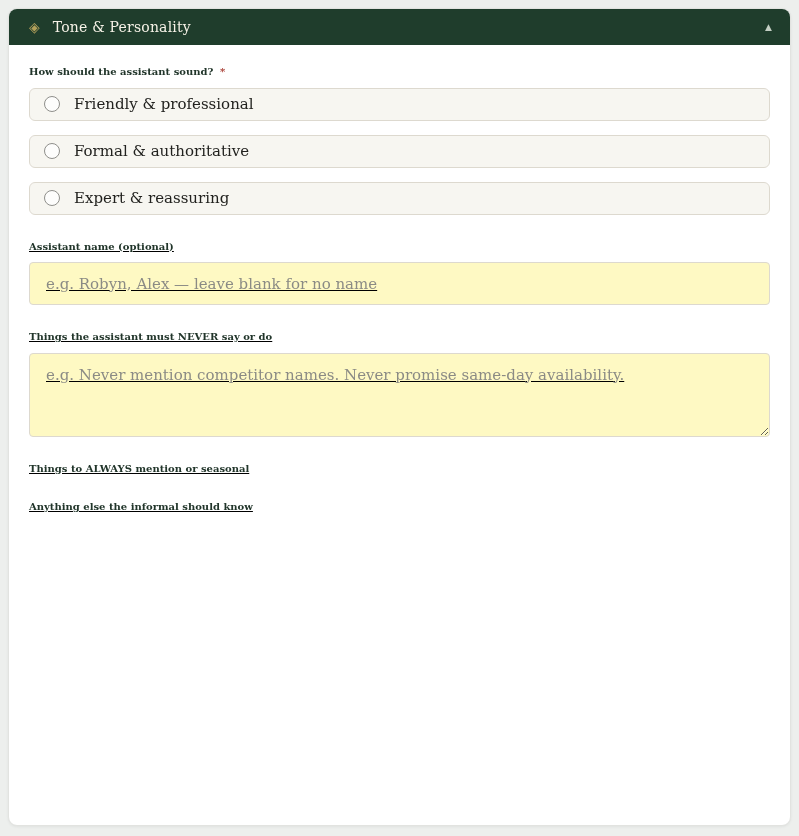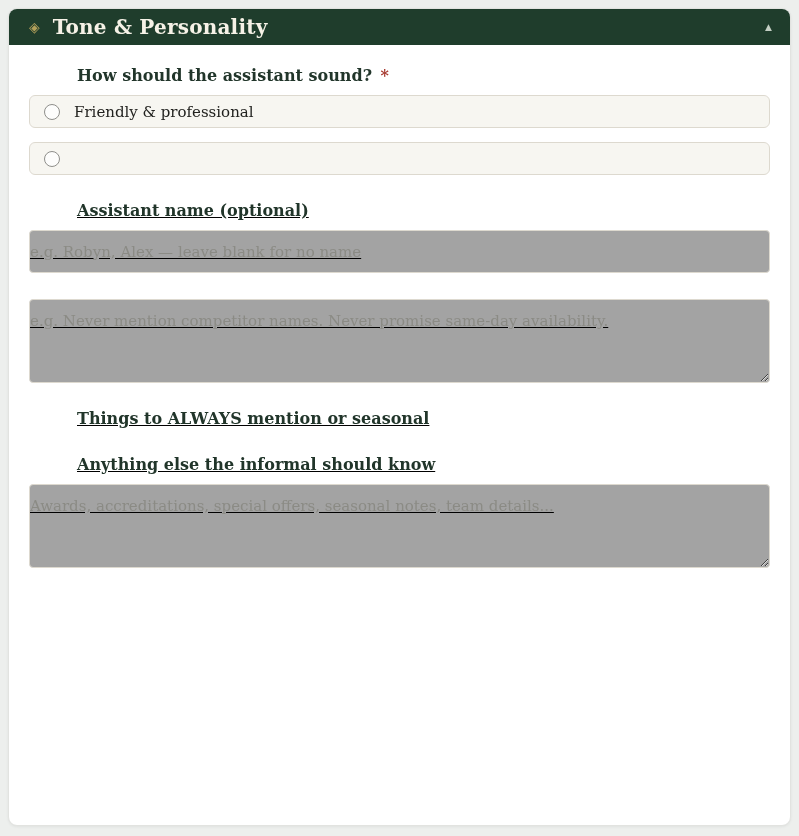--- a/index.html
+++ b/index.html
@@ -28,41 +28,40 @@
     cursor: pointer;
   }
   .diamond-icon {
     color: #b3a05a;
     font-size: 14px;
     line-height: 1;
     margin-right: 13px;
     font-family: "DejaVu Sans", sans-serif;
   }
   .panel-title {
-    font-size: 20px;
-    font-weight: bold;
+    font-size: 14px;
+    font-weight: normal;
     letter-spacing: 0.2px;
   }
   .collapse-icon {
     margin-left: auto;
     font-size: 9px;
     color: #c4cfc4;
     font-family: "DejaVu Sans", sans-serif;
   }
   .panel-body {
     padding: 21px 20px 24px 20px;
   }
   .field-label {
     display: block;
-    font-size: 16px;
+    font-size: 10px;
     font-weight: bold;
     color: #21352a;
     margin-bottom: 9px;
     line-height: 1.25;
-    margin-left: 48px;
   }
   .section { margin-top: 26px; text-decoration: underline; }
   .required { color: #a83c32; margin-left: 3px; }
   .radio-option {
     display: flex;
     align-items: center;
     background: #f7f6f1;
     border: 1px solid #ddd9cf;
     border-radius: 6px;
     padding: 0 12px;
@@ -82,27 +81,27 @@
     cursor: pointer;
     flex: 0 0 auto;
   }
   .radio-label {
     font-size: 15px;
     color: #22221f;
   }
   .text-field, .area-field {
     display: block;
     width: 100%;
-    background: #a3a3a3;
+    background: #fef9c3;
     border: 1px solid #ddd9cf;
     border-radius: 4px;
     font-family: inherit;
     font-size: 15px;
     color: #33332f;
-    padding: 11px 0;
+    padding: 11px 16px;
     outline: none;
   }
   .text-field { height: 43px; }
   .area-field { height: 84px; resize: vertical; line-height: 1.4; }
   .text-field::placeholder, .area-field::placeholder { color: #8b8b85; opacity: 1; }
 </style>
 </head>
 <body>
 
 <div class="card">
@@ -121,35 +120,40 @@
     </label>
 
     <div class="radio-option">
       <input type="radio" name="tone" class="radio-dot" style="">
       <span class="radio-label">Friendly &amp; professional</span>
     </div>
 
 
     <div class="radio-option">
       <input type="radio" name="tone" class="radio-dot" style="">
+      <span class="radio-label">Formal &amp; authoritative</span>
     </div>
 
+    <div class="radio-option">
+      <input type="radio" name="tone" class="radio-dot" style="">
+      <span class="radio-label">Expert &amp; reassuring</span>
+    </div>
 
     <div class="section">
       <label class="field-label">Assistant name (optional)</label>
       <input type="text" class="text-field" placeholder="e.g. Robyn, Alex — leave blank for no name" style="">
     </div>
 
     <div class="section">
+      <label class="field-label">Things the assistant must NEVER say or do</label>
       <textarea class="area-field" placeholder="e.g. Never mention competitor names. Never promise same-day availability." style=""></textarea>
     </div>
 
     <div class="section">
       <label class="field-label">Things to ALWAYS mention or seasonal</label>
     </div>
 
     <div class="section">
       <label class="field-label">Anything else the informal should know</label>
-      <textarea class="area-field" placeholder="Awards, accreditations, special offers, seasonal notes, team details..." style=""></textarea>
     </div>
 
   </div>
 </div>
 
 </body></html>

